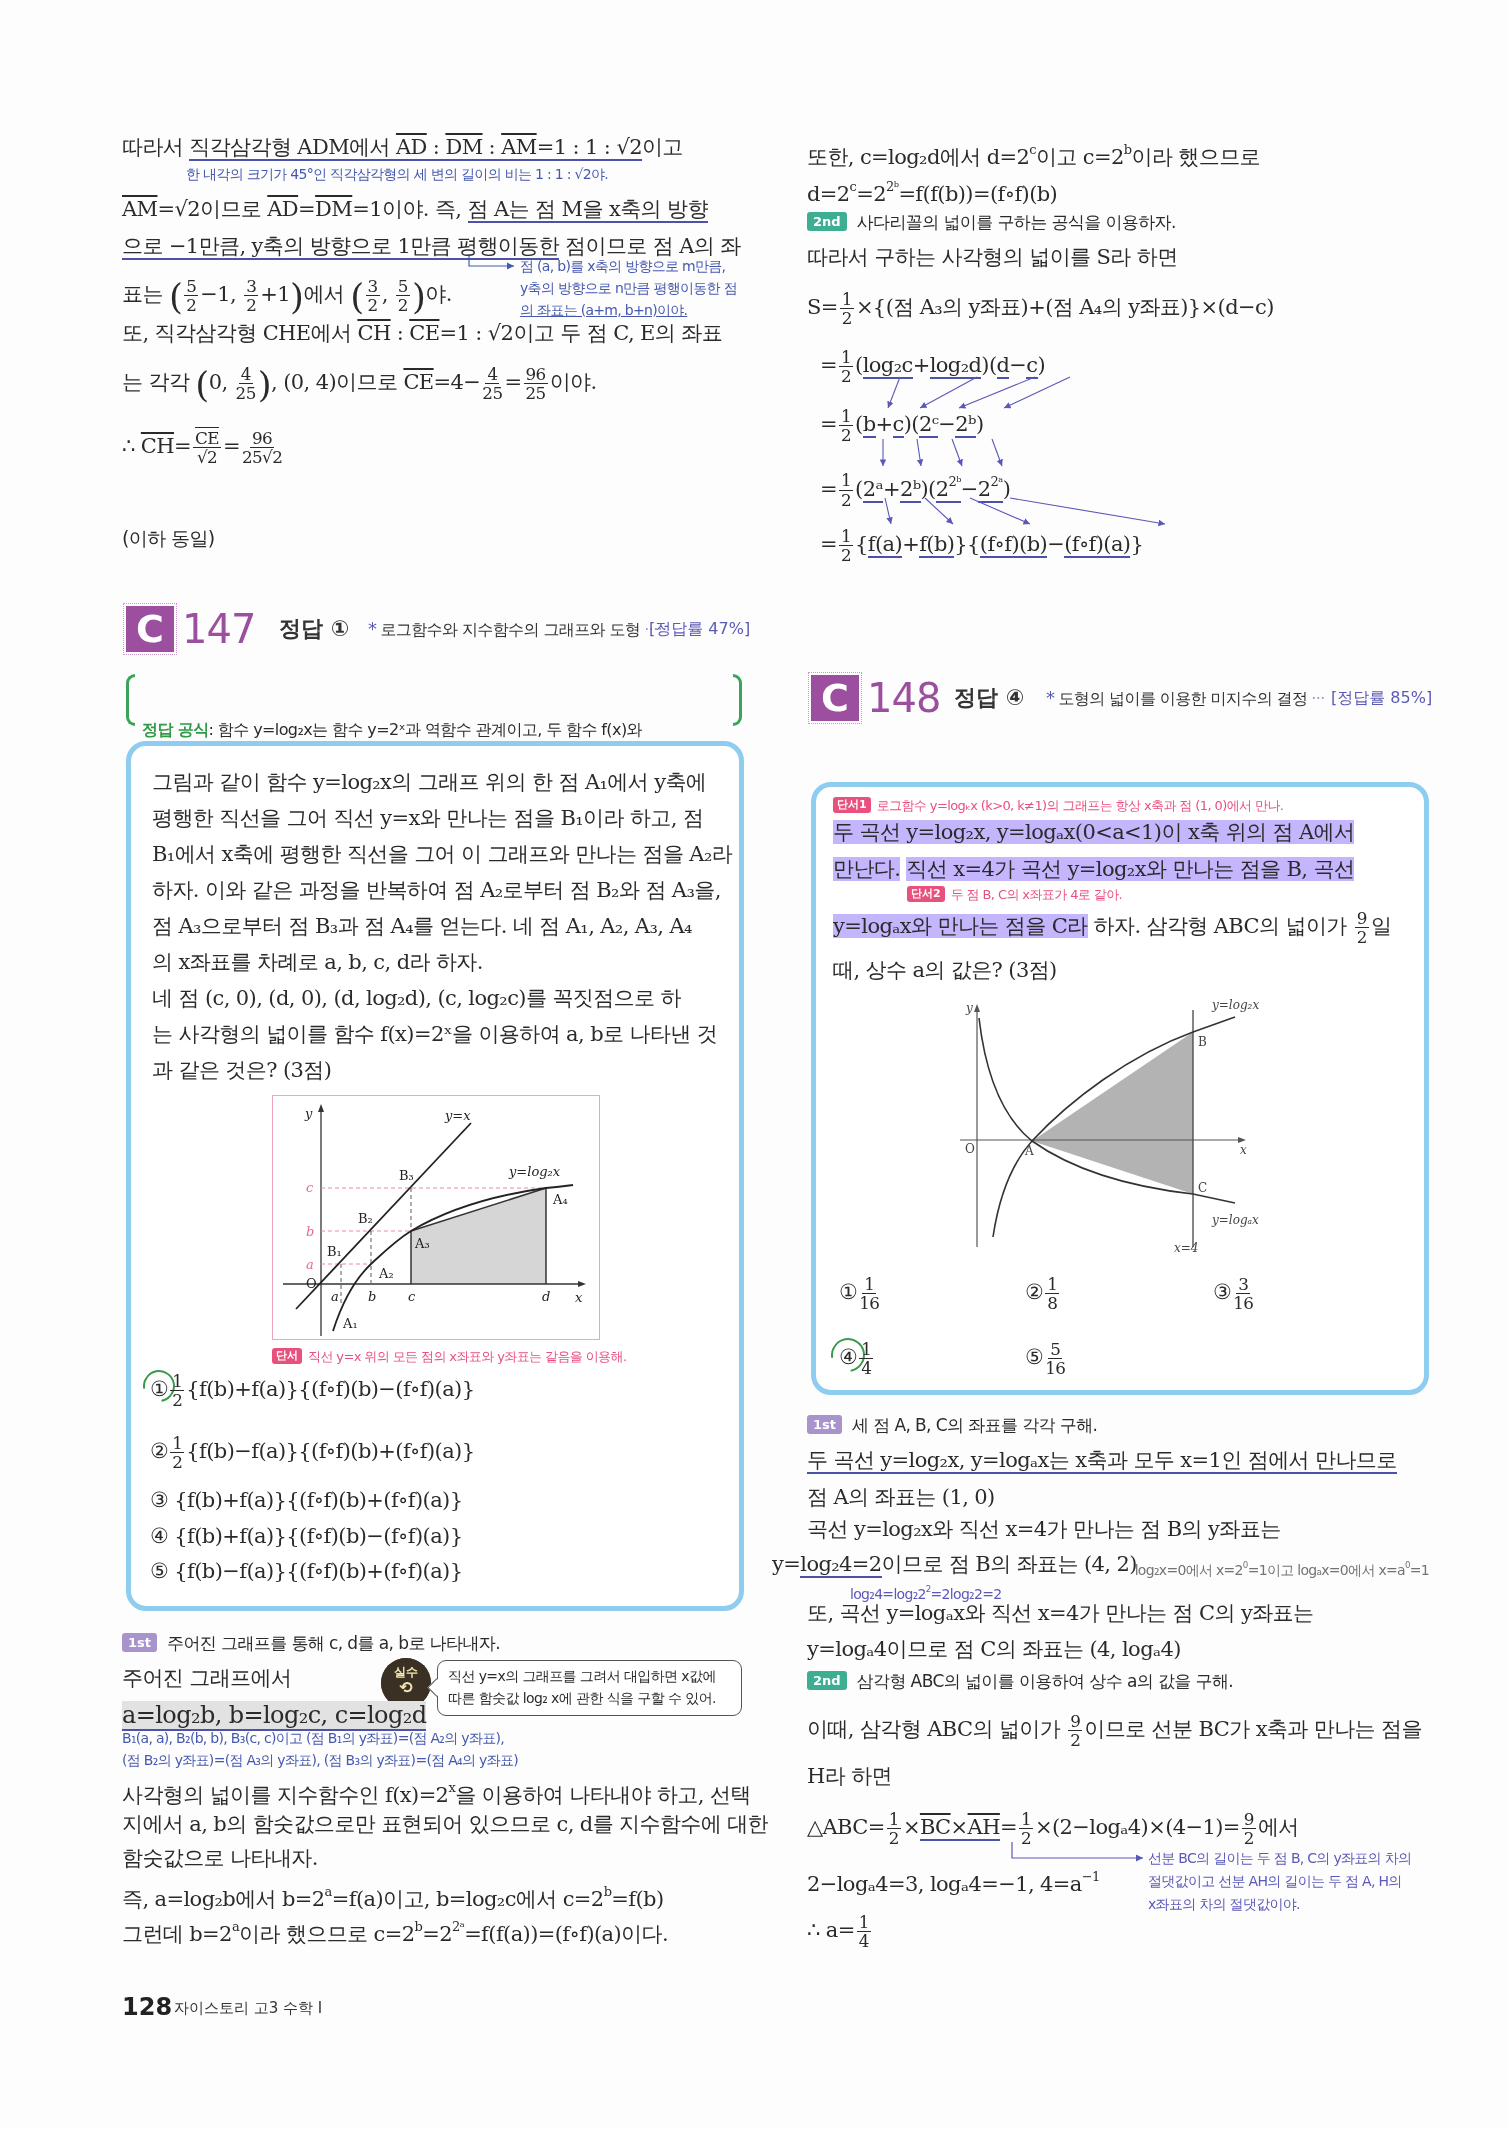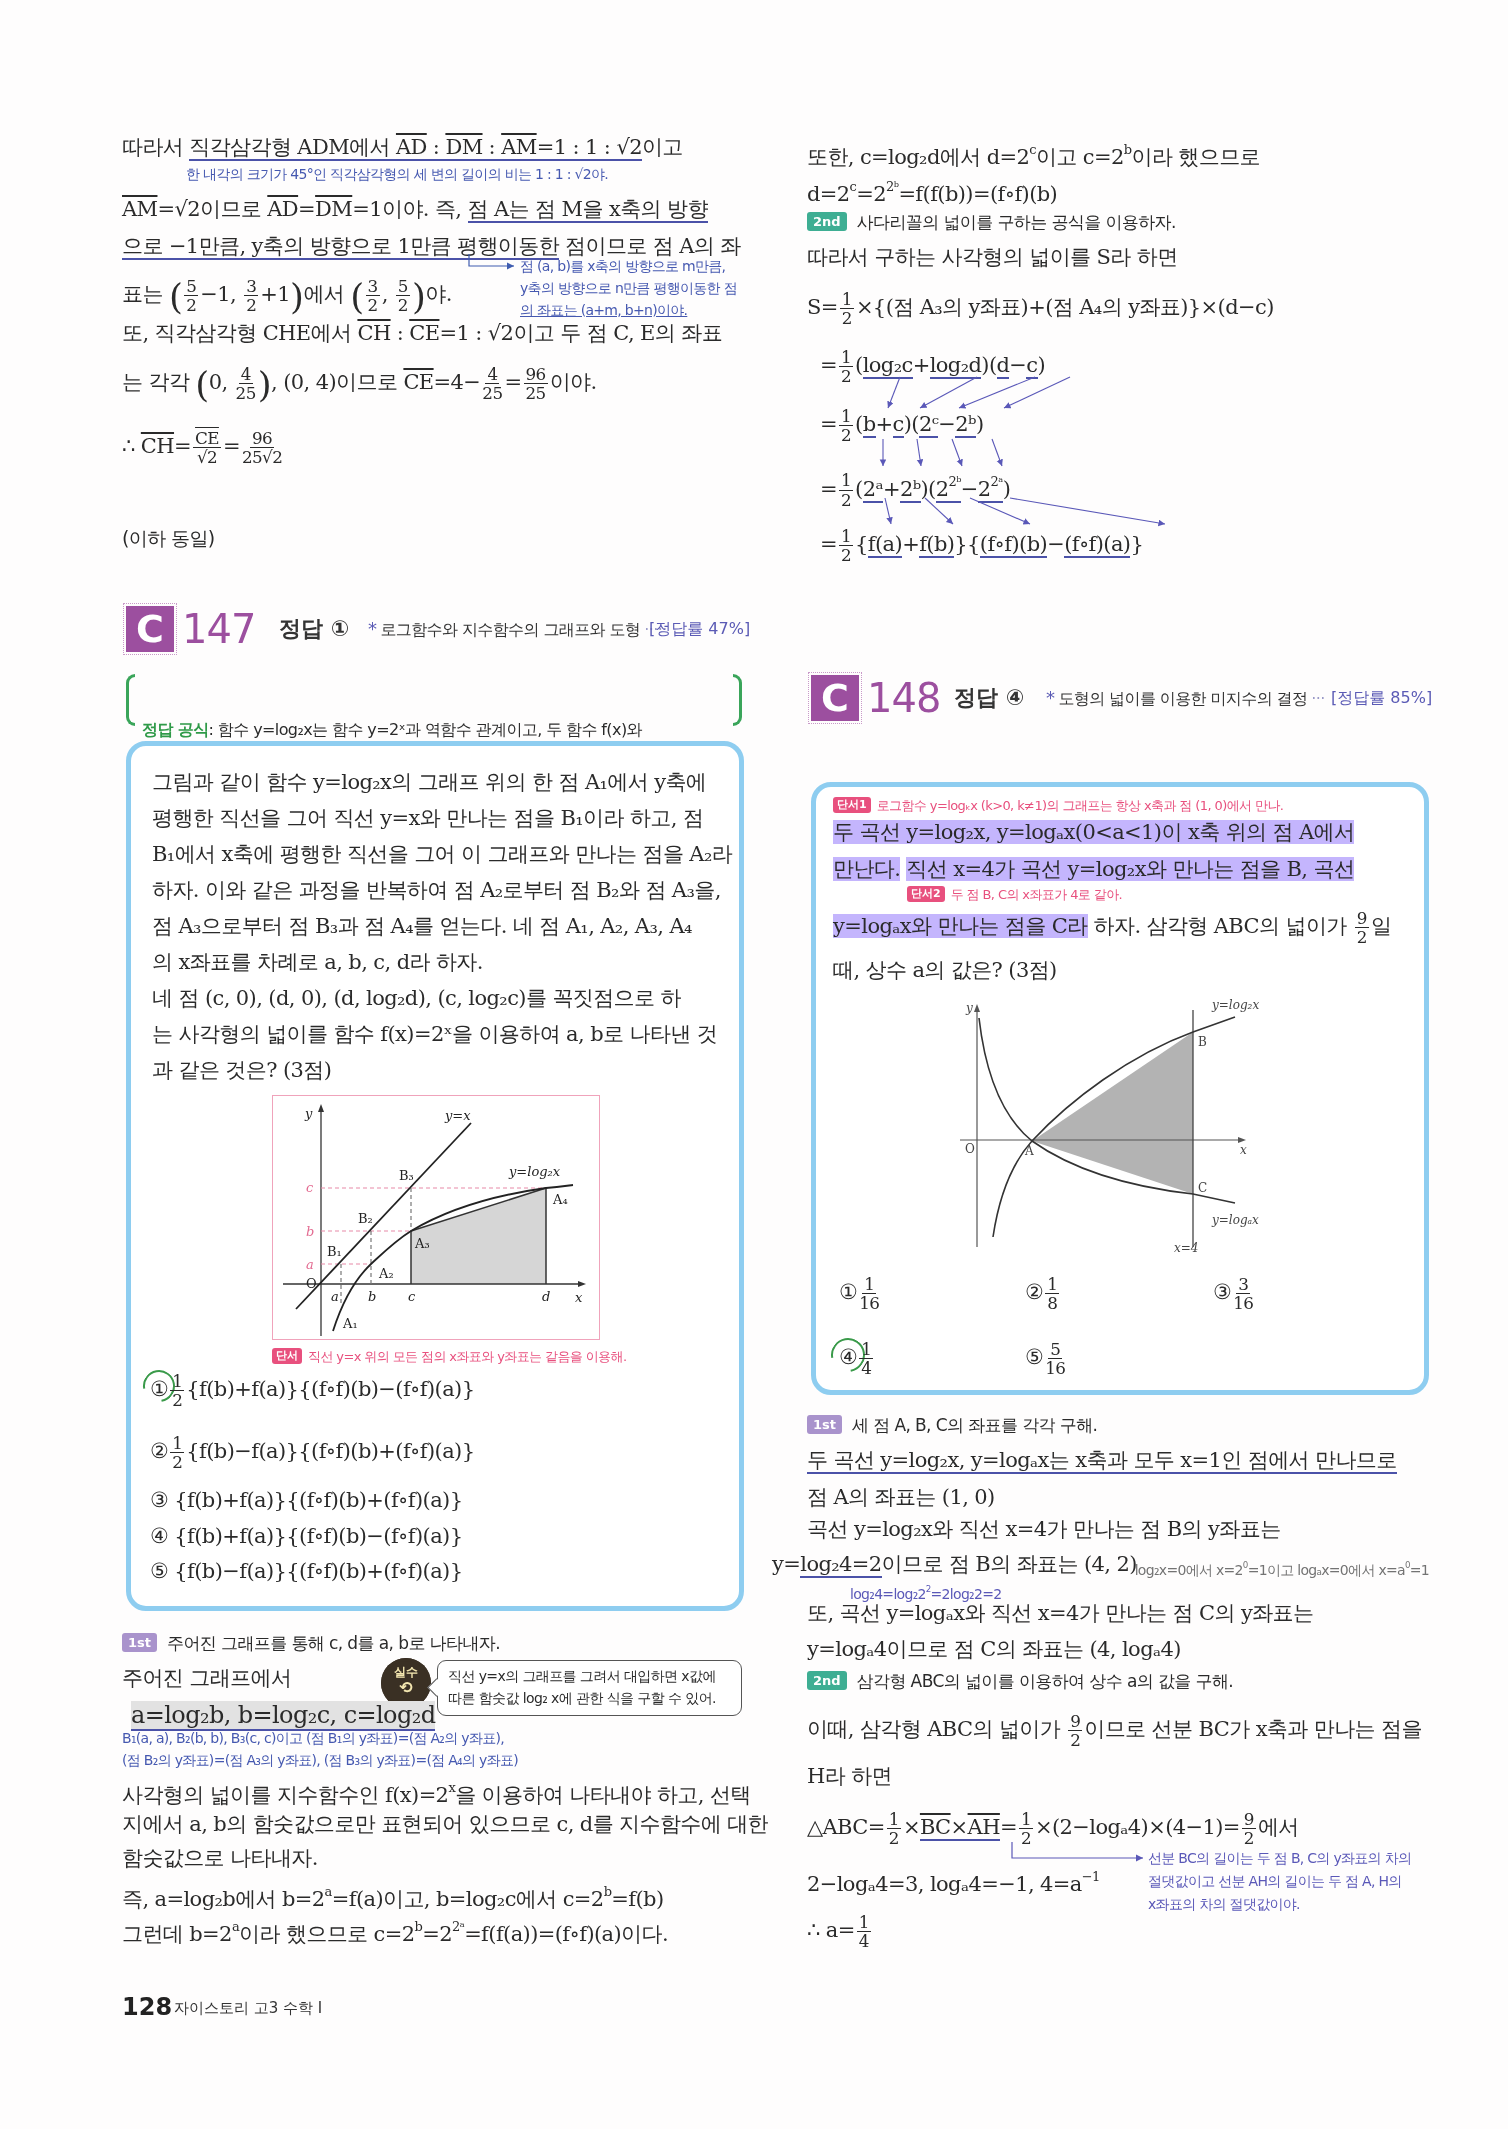--- a/index.html
+++ b/index.html
@@ -30,21 +30,21 @@
   .green{color:#2f9a48;font-weight:bold;font-family:"DejaVu Sans",sans-serif;}
   .qbox{position:absolute;border:5px solid #8ecdf0;border-radius:20px;background:#fff;box-sizing:border-box;}
   .brk{position:absolute;width:9px;border:3px solid #3aa55a;box-sizing:border-box;}
   .brk.l{border-right:none;border-radius:9px 0 0 9px;}
   .brk.r{border-left:none;border-radius:0 9px 9px 0;}
   .gbox{position:absolute;border:1.5px solid #f0a3bb;box-sizing:border-box;background:#fff;}
   .circ{position:absolute;border:2.5px solid #3a9a4a;border-radius:50%;border-bottom-color:transparent;transform:rotate(35deg);box-sizing:border-box;}
   .mistake{position:absolute;width:50px;height:50px;border-radius:50%;background:#3a3024;color:#f3e6b0;font-family:"DejaVu Sans",sans-serif;font-size:12px;font-weight:bold;text-align:center;line-height:16px;box-shadow:0 0 0 3px #3a3024 inset;}
   .bubble{position:absolute;border:1.5px solid #555;border-radius:9px;background:#fff;box-sizing:border-box;padding:4px 10px;font-family:"DejaVu Sans",sans-serif;font-size:14px;line-height:22px;letter-spacing:-0.6px;white-space:nowrap;}
   .bubble::before{content:"";position:absolute;left:-8px;top:20px;width:12px;height:12px;background:#fff;border-left:1.5px solid #555;border-bottom:1.5px solid #555;transform:rotate(45deg);}
-  .keyeq{background:#e2e2e2;font-size:24px;margin-left:9px;}
+  .keyeq{background:#e2e2e2;font-size:24px;}
   .footnum{position:absolute;font-family:"DejaVu Sans",sans-serif;font-weight:bold;font-size:24px;line-height:30px;color:#222;}
   .foottitle{position:absolute;font-family:"DejaVu Sans",sans-serif;font-size:15px;line-height:30px;color:#333;}
   svg text{font-family:"DejaVu Serif",serif;}
   .it{font-style:italic;}
 </style>
 </head>
 <body>
 
 <div class="ln" style="left:122px;top:132px">
   <span>따라서 </span><span class="ul"><span>직각삼각형 ADM에서 </span><span class="ov">AD</span><span> : </span><span class="ov">DM</span><span> : </span><span class="ov">AM</span><span>=1 : 1 : √2</span></span><span>이고</span>

